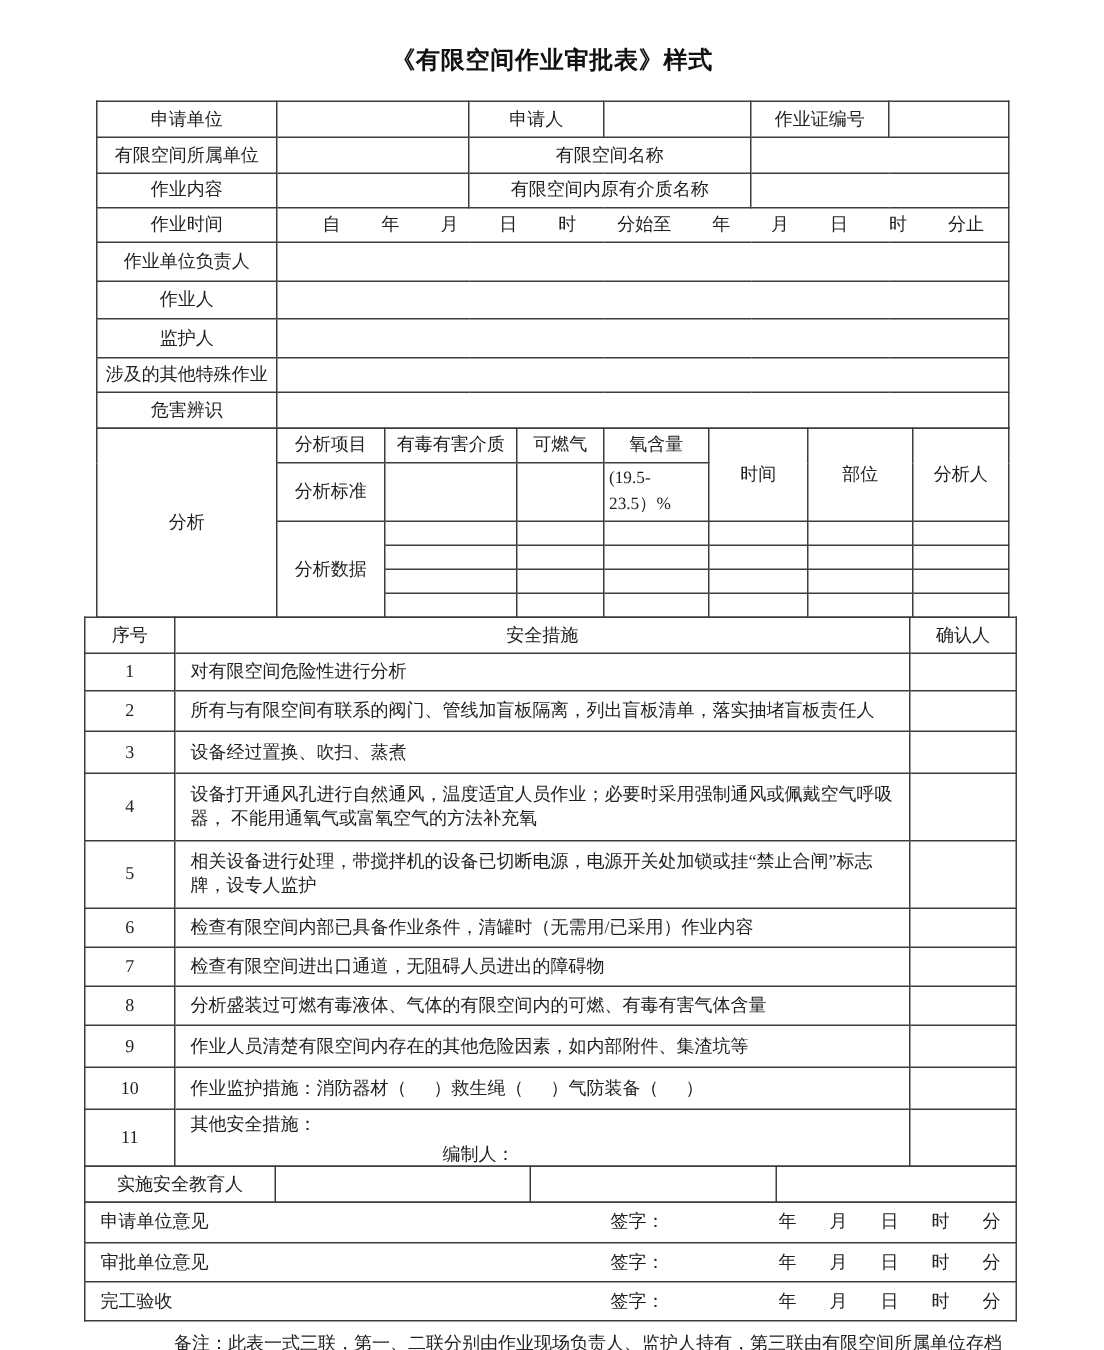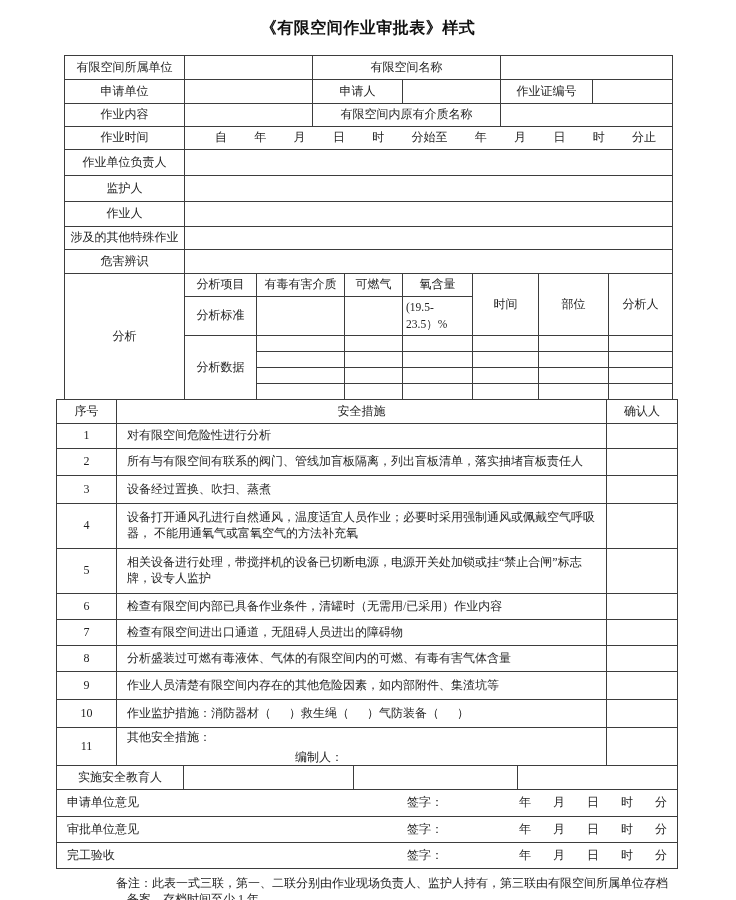--- a/index.html
+++ b/index.html
@@ -2,21 +2,21 @@
 <html><head>
 <meta charset="utf-8">
 <style>
   html,body { margin:0; padding:0; background:#ffffff; }
   .page {
     position:relative; width:736px; height:900px; background:#ffffff;
     font-family:"Liberation Serif","DejaVu Serif",serif;
     color:#1f1f1f; font-size:12px; overflow:hidden;
   }
   .title {
-    padding-top:18px; text-align:center; font-weight:bold; font-size:16px;
+    padding-top:30px; text-align:center; font-weight:bold; font-size:16px;
     font-family:"Liberation Sans","DejaVu Sans",sans-serif; color:#111;
     letter-spacing:0.5px;
   }
   table { border-collapse:collapse; table-layout:fixed; }
   td {
     border:1px solid #3d3d3d; padding:0; vertical-align:middle;
     font-size:12px; line-height:1.3; overflow:hidden;
   }
   .tA { margin:16px 0 0 64px; width:608px; border:1.5px solid #333; }
   .tB { margin:-1px 0 0 64px; width:608px; border:1.5px solid #333; }
@@ -46,32 +46,32 @@
     <colgroup>
       <col style="width:120px">
         <col style="width:128px">
         <col style="width:90px">
       <col style="width:98px">
         <col style="width:92px">
         <col style="width:80px">
     </colgroup>
     <tbody>
         <tr style="height:24px">
+      <td class="lbl">申请单位</td>
+      <td></td>
+      <td class="lbl">申请人</td>
+      <td></td>
+      <td class="lbl">作业证编号</td>
+      <td></td>
+    </tr>
+    <tr style="height:24px">
       <td class="lbl">有限空间所属单位</td>
       <td></td>
       <td class="lbl" colspan="2">有限空间名称</td>
       <td colspan="2"></td>
-    </tr>
-    <tr style="height:24px">
-      <td class="lbl">申请单位</td>
-      <td></td>
-      <td class="lbl">申请人</td>
-      <td></td>
-      <td class="lbl">作业证编号</td>
-      <td></td>
     </tr>
     <tr style="height:23px">
       <td class="lbl">作业内容</td>
       <td></td>
       <td class="lbl" colspan="2">有限空间内原有介质名称</td>
       <td colspan="2"></td>
     </tr>
     <tr style="height:23px">
       <td class="lbl">作业时间</td>
       <td colspan="5">
@@ -87,26 +87,26 @@
           <span>日</span>
           <span>时</span>
           <span>分止</span>
         </div>
       </td>
     </tr>
     <tr style="height:26px">
       <td class="lbl">作业单位负责人</td>
       <td colspan="5"></td>
     </tr>
-    <tr style="height:26px">
-      <td class="lbl">监护人</td>
-      <td colspan="5"></td>
-    </tr>
     <tr style="height:25px">
       <td class="lbl">作业人</td>
+      <td colspan="5"></td>
+    </tr>
+    <tr style="height:26px">
+      <td class="lbl">监护人</td>
       <td colspan="5"></td>
     </tr>
     <tr style="height:23px">
       <td class="lbl">涉及的其他特殊作业</td>
       <td colspan="5"></td>
     </tr>
     <tr style="height:24px">
       <td class="lbl">危害辨识</td>
       <td colspan="5"></td>
     </tr>

